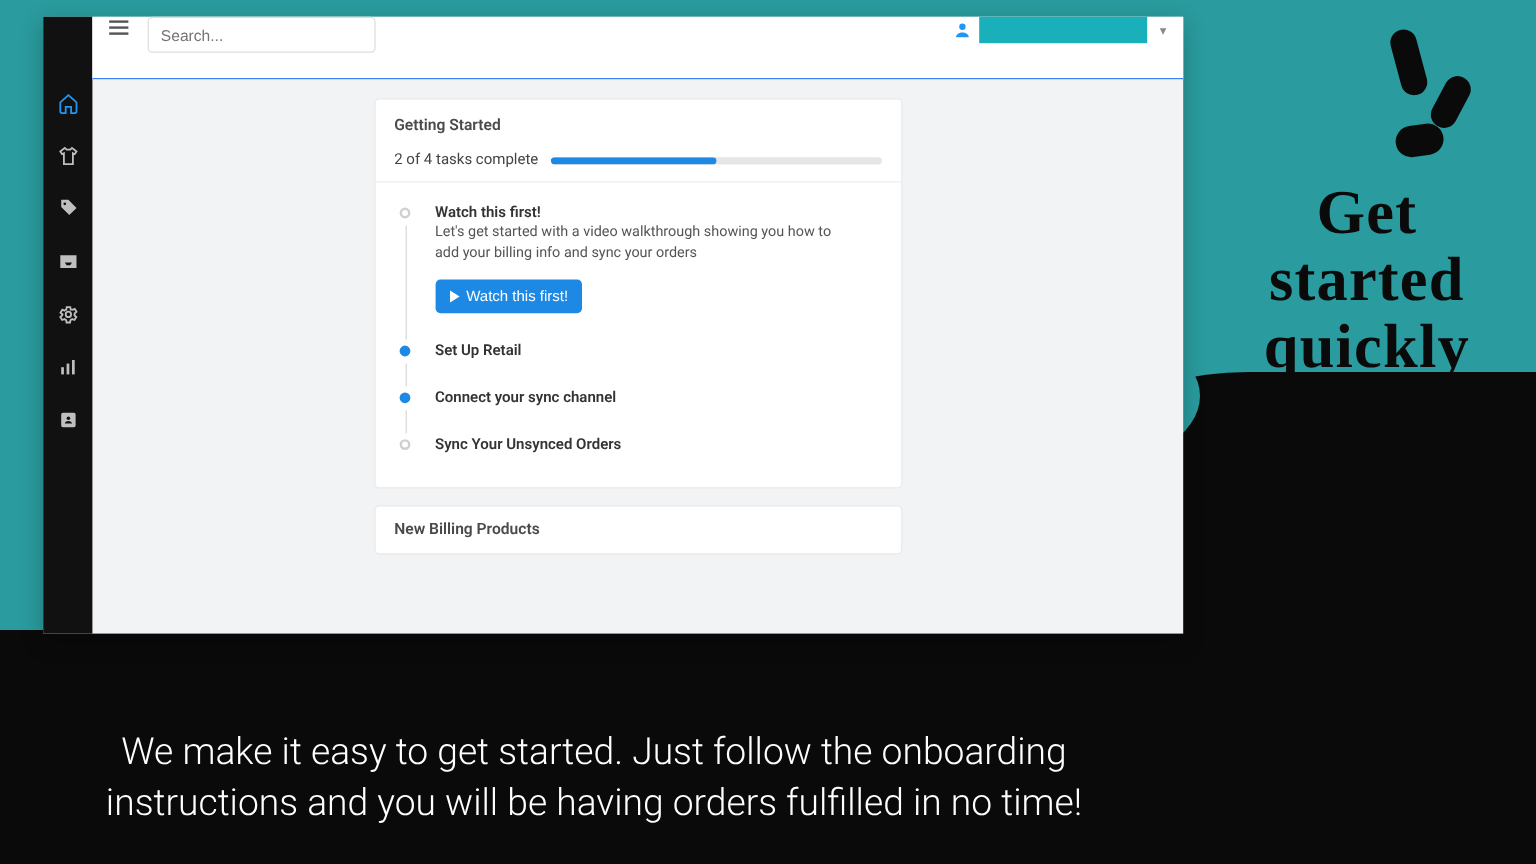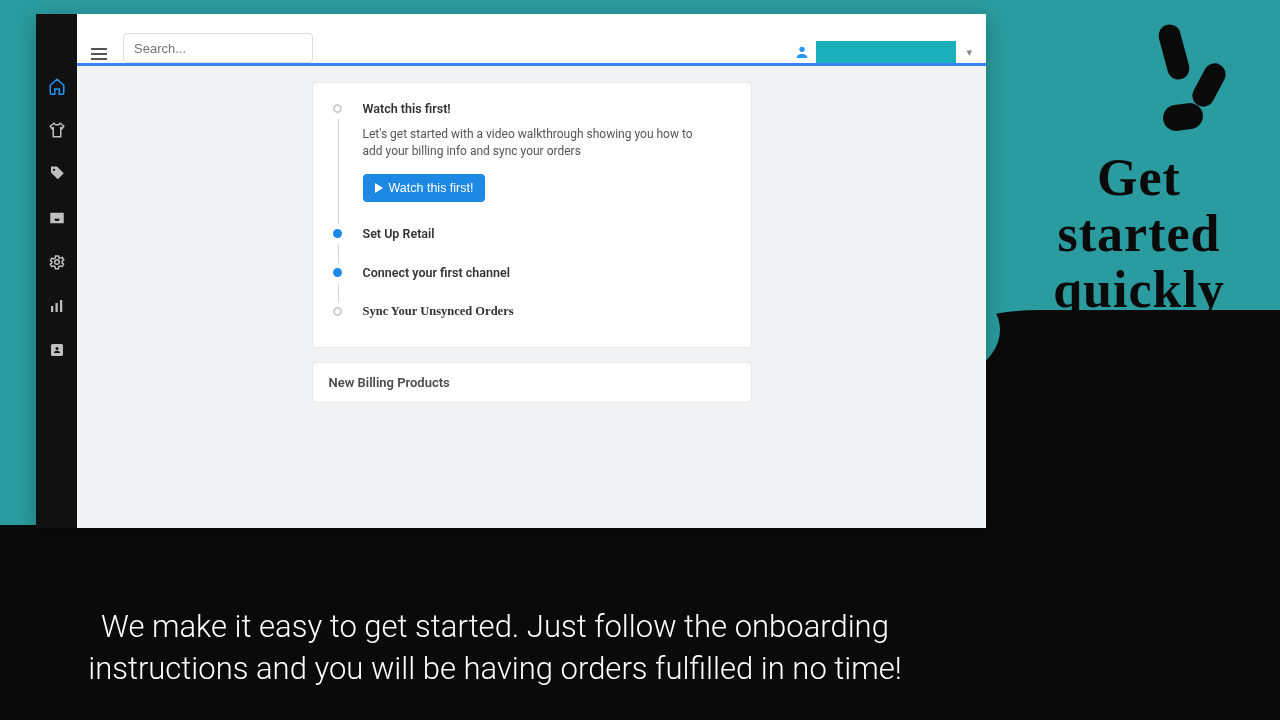--- a/index.html
+++ b/index.html
@@ -96,23 +96,23 @@
     cursor: pointer;
   }
   .sidebar .icon.active { color: #2196f3; }
   .sidebar svg { width: 18px; height: 18px; }
 
   .main { flex: 1; display: flex; flex-direction: column; }
 
   .topbar {
     height: 52px;
     background: #fff;
-    border-bottom: 3px solid #3b82f6;
+    border-bottom: 1px solid #3b82f6;
     display: flex;
-    align-items: flex-end;
+    align-items: flex-start;
     padding: 0 14px;
     gap: 16px;
   }
   .hamburger { width: 16px; cursor: pointer; color: #555; }
   .hamburger div { height: 2px; background: #555; margin: 3px 0; }
   .search {
     width: 190px;
     height: 30px;
     border: 1px solid #ddd;
     border-radius: 4px;
@@ -142,34 +142,34 @@
     border-bottom: 1px solid #eee;
   }
   .card-title { font-size: 13px; font-weight: 600; color: #4a4a4a; }
   .progress-row { display:flex; align-items: center; gap: 10px; margin-top: 14px; }
   .progress-text { font-size: 12.5px; color: #444; white-space: nowrap; }
   .progress-bar { flex:1; height: 6px; background: #e6e6e6; border-radius: 3px; overflow: hidden; }
   .progress-fill { height:100%; background: #1e88e5; border-radius: 3px; }
 
   .tasks { padding: 18px 8px 28px 20px; }
   .task { position: relative; padding-left: 30px; margin-bottom: 24px; }
-  .task:last-child { margin-bottom: 0; font-family: Liberation Serif, serif; }
+  .task:last-child { margin-bottom: 0; }
   .bullet {
     position: absolute; left: 0; top: 3px;
     width: 9px; height: 9px; border-radius: 50%;
     border: 2px solid #cfcfcf; background: #fff;
   }
   .bullet.done { border-color: #1e88e5; background: #1e88e5; }
   .connector {
     position: absolute; left: 5px; top: 18px; bottom: -22px;
     width: 1.5px; background: #d6d6d6;
   }
   .task:last-child .connector { display:none; }
   .task-title { font-size: 12.5px; font-weight: 600; color: #333; }
-  .task-desc { font-size: 12px; color: #555; margin-top: 10px; line-height: 1.4; max-width: 340px; }
+  .task-desc { font-size: 12px; color: #555; line-height: 1.4; max-width: 340px; }
   .task-btn {
     margin-top: 14px;
     display: inline-flex; align-items: center; gap: 6px;
     background: #1e88e5; color: #fff;
     border: none; border-radius: 4px;
     padding: 7px 12px;
     font-size: 12.5px;
     cursor: pointer;
   }
   .task-btn:before {
@@ -254,33 +254,42 @@
             <path d="M4 21c0-4 4-6 8-6s8 2 8 6"></path>
           </svg>
         <div class="user-bar"></div>
         <span class="chev">▾</span>
       </div>
     </div>
 
     <div class="content">
 
       <div class="card">
+        <div class="card-head">
+          <div class="card-title">Getting Started</div>
+          <div class="progress-row">
+            <span class="progress-text">2 of 4 tasks complete</span>
+            <div class="progress-bar">
+              <div class="progress-fill" id="pfill" style="width: 50%;"></div>
+            </div>
+          </div>
+        </div>
         <div class="tasks" id="tasks">
             <div class="task"><div class="bullet"></div><div class="connector"></div><div class="task-title">Watch this first!</div><div class="task-desc">Let's get started with a video walkthrough showing you how to add your billing info and sync your orders</div><button class="task-btn">
                 <span>Watch this first!</span>
               </button></div>
             <div class="task">
               <div class="bullet done"></div>
               <div class="connector"></div>
               <div class="task-title">Set Up Retail</div>
             </div>
             <div class="task">
               <div class="bullet done"></div>
               <div class="connector"></div>
-              <div class="task-title">Connect your first channel</div>
+              <div class="task-title">Connect your sync channel</div>
             </div>
             <div class="task">
               <div class="bullet"></div>
               <div class="task-title">Sync Your Unsynced Orders</div>
             </div>
           </div>
       </div>
 
       <div class="card small">
         <div class="card-head">

